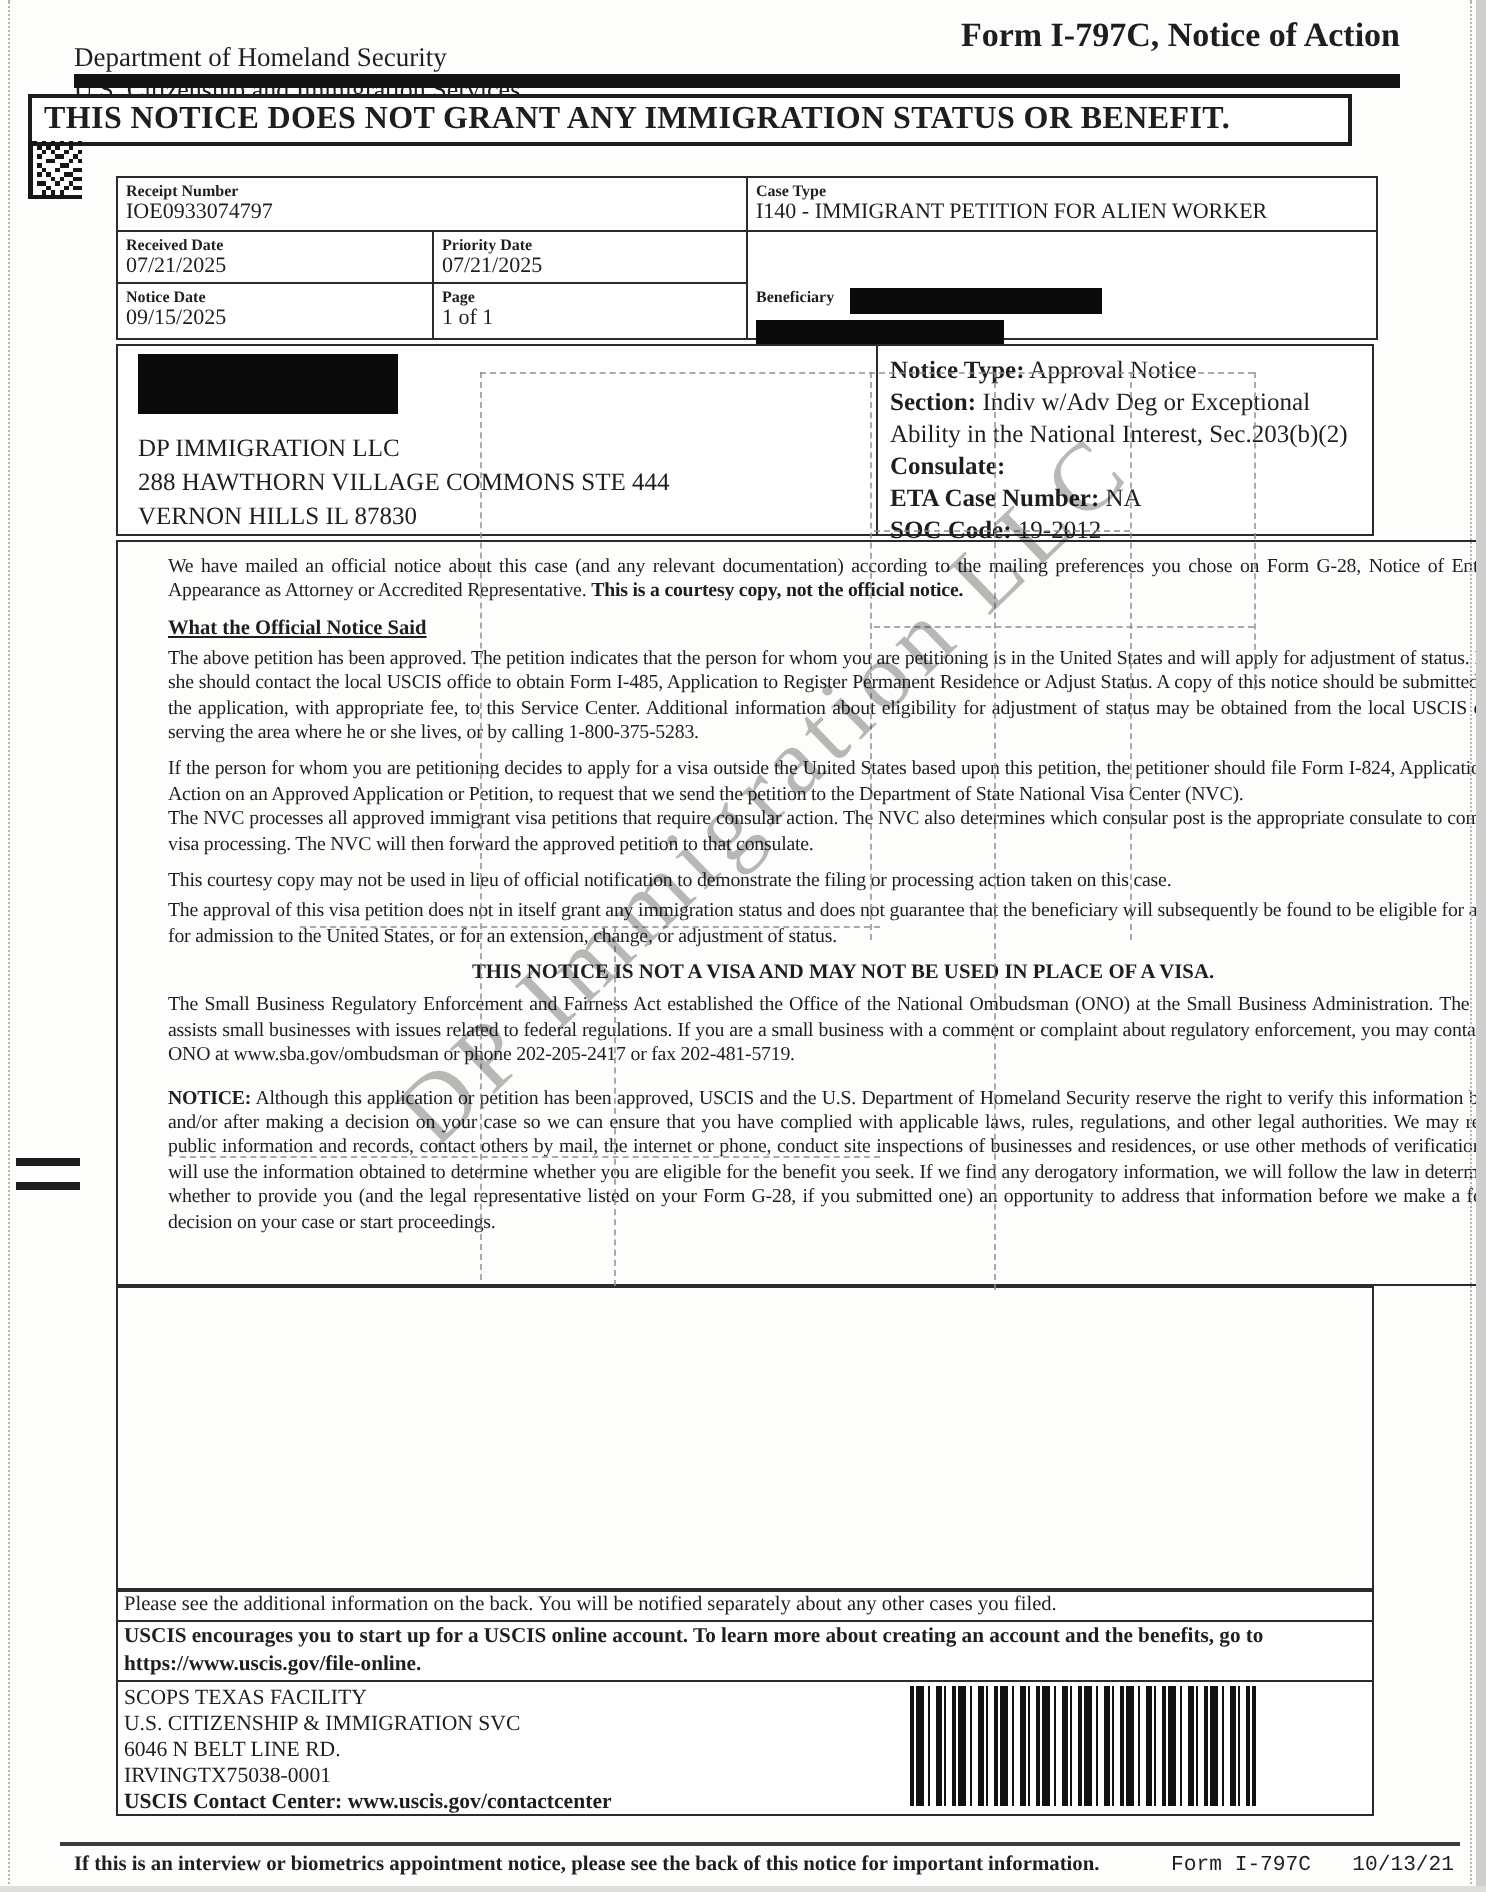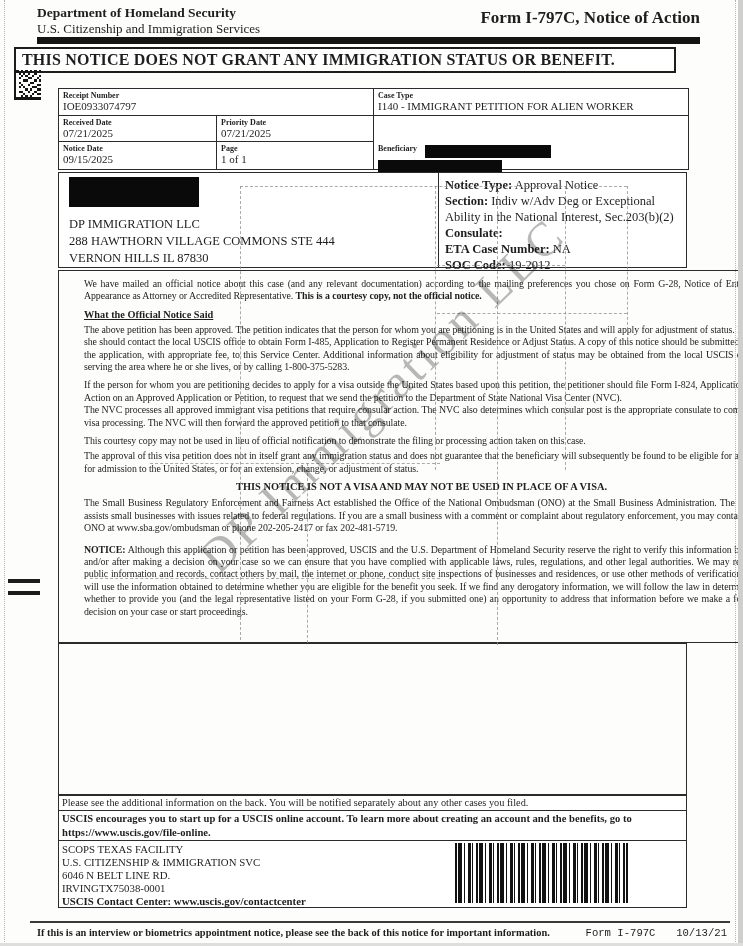--- a/index.html
+++ b/index.html
@@ -9,21 +9,21 @@
     font-family:"Liberation Serif","DejaVu Serif",serif;color:#1e1e1e;
   }
   
   .edge-right{position:absolute;top:0;right:0;width:5px;height:100%;background:#cfcfcd;}
   .edge-bottom{position:absolute;bottom:0;left:0;right:0;height:3px;background:#dededd;}
   .perf-left{position:absolute;left:4px;top:0;height:100%;border-left:1px dotted #b5b5b3;}
   .perf-right{position:absolute;left:735px;top:0;height:100%;border-left:1px dotted #b5b5b3;}
 
   
   .hdr-left{position:absolute;left:37px;top:5px;line-height:16px;}
-  .hdr-left .l1{font-weight:bold;font-size:13.5px;}
+  .hdr-left .l1{font-weight:normal;font-size:13.5px;margin-top:16px;}
   .hdr-left .l2{font-size:13px;}
   .hdr-right{position:absolute;right:43px;top:8px;font-weight:bold;font-size:17px;}
   .top-bar{position:absolute;left:37px;top:37px;width:663px;height:7px;background:#141414;}
   .banner-box{
     position:absolute;left:14px;top:47px;width:652px;height:22px;
     border:2px solid #1d1d1d;display:flex;align-items:center;
     font-weight:bold;font-size:16px;padding-left:6px;letter-spacing:.2px;background:#fff;
   }
   .datamatrix{position:absolute;left:14px;top:70px;width:27px;height:30px;}
 

